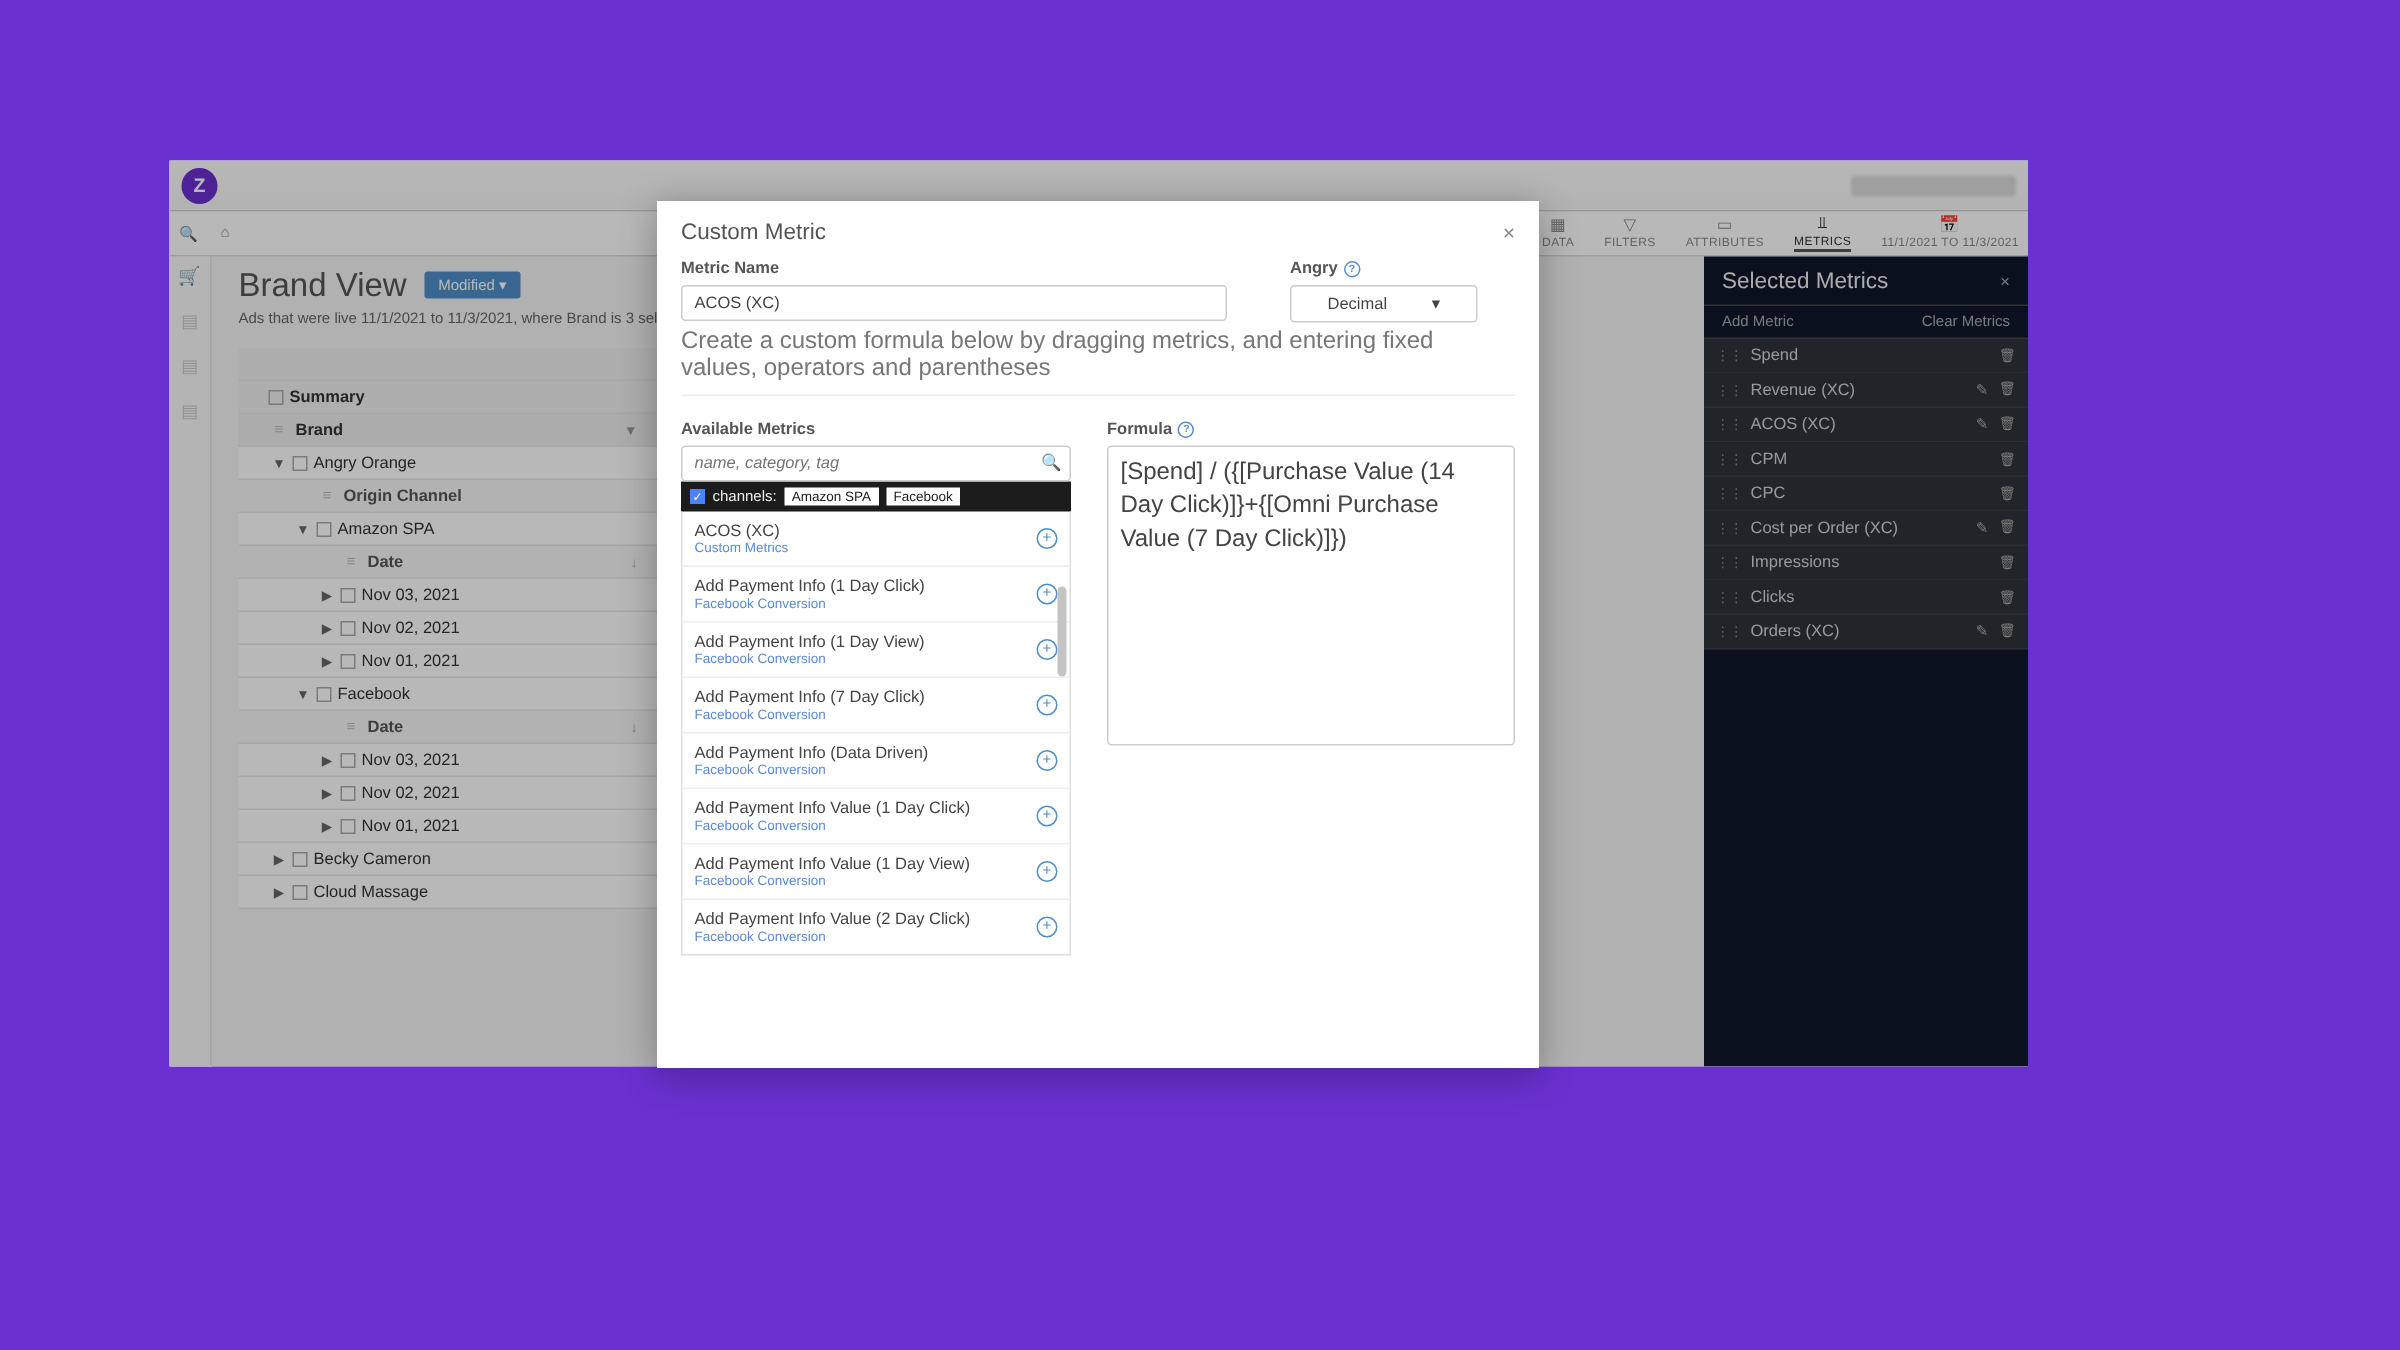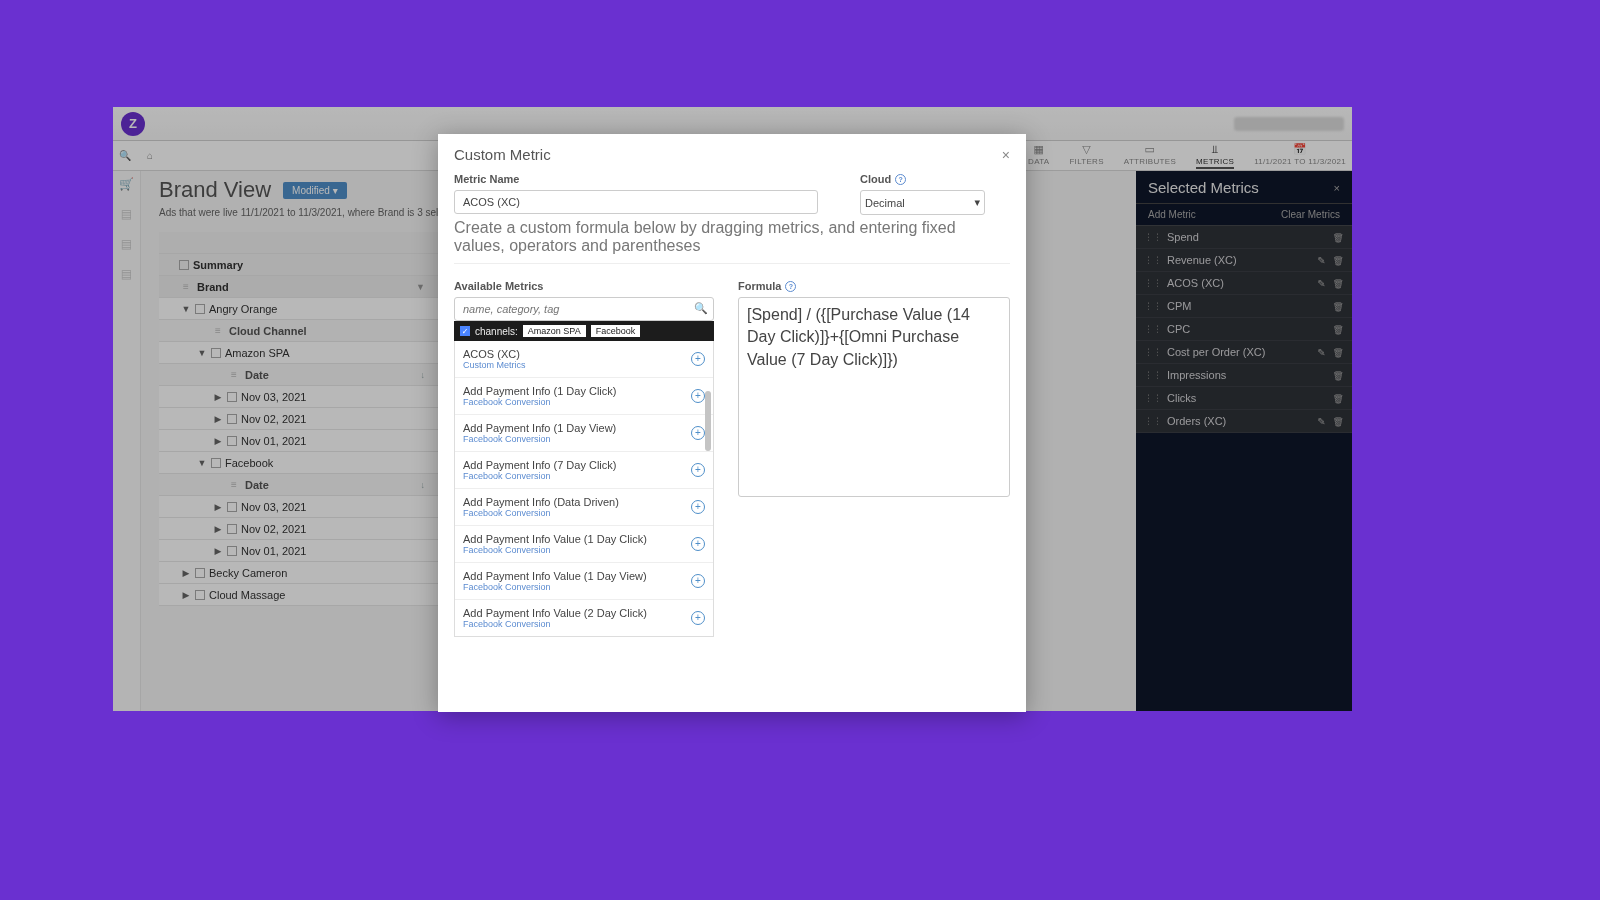--- a/index.html
+++ b/index.html
@@ -54,21 +54,21 @@
   
   .modal { position:absolute; left:438px; top:134px; width:588px; height:578px; background:#fff; z-index:10; box-shadow:0 4px 24px rgba(0,0,0,.3); display:flex; flex-direction:column; overflow:hidden;}
   .m-head { padding:12px 16px 10px 16px; display:flex; justify-content:space-between; align-items:center;}
   .m-title { font-size:15px; color:#555;}
   .m-close { font-size:14px; color:#888; cursor:pointer;}
   .m-body { padding:0 16px 12px 16px; overflow:auto; flex:1;}
   .m-row { display:flex; gap:42px; }
   .m-col { flex:1; }
   .m-label { font-size:11px; font-weight:600; color:#555; margin-bottom:5px; display:flex; gap:4px; align-items:center;}
   .m-input { width:100%; border:1px solid #ccc; border-radius:3px; padding:5px 8px; font-size:11px; color:#444;}
-  .m-select { width:125px; border:1px solid #ccc; border-radius:3px; padding:5px 4px; font-size:11px; color:#444; display:flex; justify-content:space-between; align-items:center;}
+  .m-select { width:125px; border:1px solid #ccc; border-radius:3px; padding:5px 24px; font-size:11px; color:#444; display:flex; justify-content:space-between; align-items:center;}
   .fb-title { font-size:15px; color:#555; margin-top:22px; font-weight:400;}
   .fb-sub { font-size:16px; color:#777; margin-top:4px; margin-bottom:6px;}
   .fb-divider { border-top:1px solid #eee; margin:8px 0 16px 0;}
   .fb-cols { display:flex; gap:24px; }
   .fb-left { width:260px; }
   .fb-right { flex:1; }
   .searchwrap { position:relative; }
   .searchwrap .m-input { font-style:italic; color:#aaa; padding-right:24px;}
   .searchwrap .mag { position:absolute; right:6px; top:5px; font-size:11px; color:#aaa;}
   .filterbar { background:#1c1c1c; padding:4px 6px; font-size:10px; display:flex; gap:5px; align-items:center; margin-top:0px;}
@@ -177,21 +177,21 @@
                 <span class="carrot">▼</span>
                 <span class="chk"></span>
                 <span>Angry Orange</span>
               </div>
               <div class="cell-val">.00</div>
             </div>
             <div class="grid-row subgroup">
               <div class="cell-tree" style="padding-left: 38px;">
                 <span class="carrot">&nbsp;</span>
                 <span class="bars">≡</span>
-                <span>Cloud Channel</span>
+                <span>Origin Channel</span>
               </div>
               <div class="cell-val"></div>
             </div>
             <div class="grid-row">
               <div class="cell-tree" style="padding-left: 38px;">
                 <span class="carrot">▼</span>
                 <span class="chk"></span>
                 <span>Amazon SPA</span>
               </div>
               <div class="cell-val">.02</div>
@@ -398,21 +398,21 @@
     <span class="m-close">×</span>
   </div>
   <div class="m-body">
     <div class="m-row">
       <div class="m-col">
         <div class="m-label">Metric Name</div>
         <input class="m-input" value="ACOS (XC)" style="">
       </div>
       <div class="m-col" style="flex:0 0 150px;">
         <div class="m-label">
-            <span>Cloud</span>
+            <span>Angry</span>
             <span class="help-icon">?</span>
           </div>
         <div class="m-select">
           <span>Decimal</span>
             <span>▾</span>
         </div>
       </div>
     </div>
 
     <div class="fb-sub">Create a custom formula below by dragging metrics, and entering fixed values, operators and parentheses</div>

